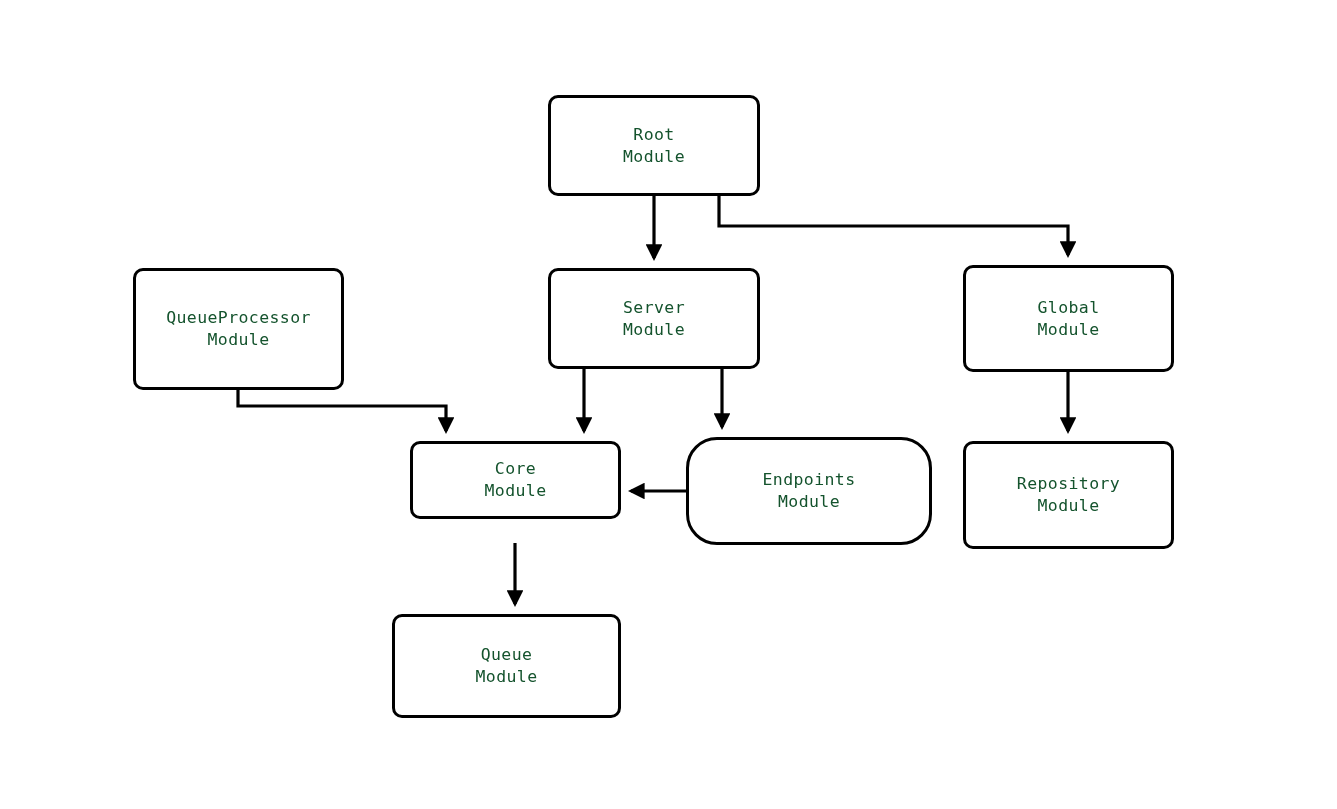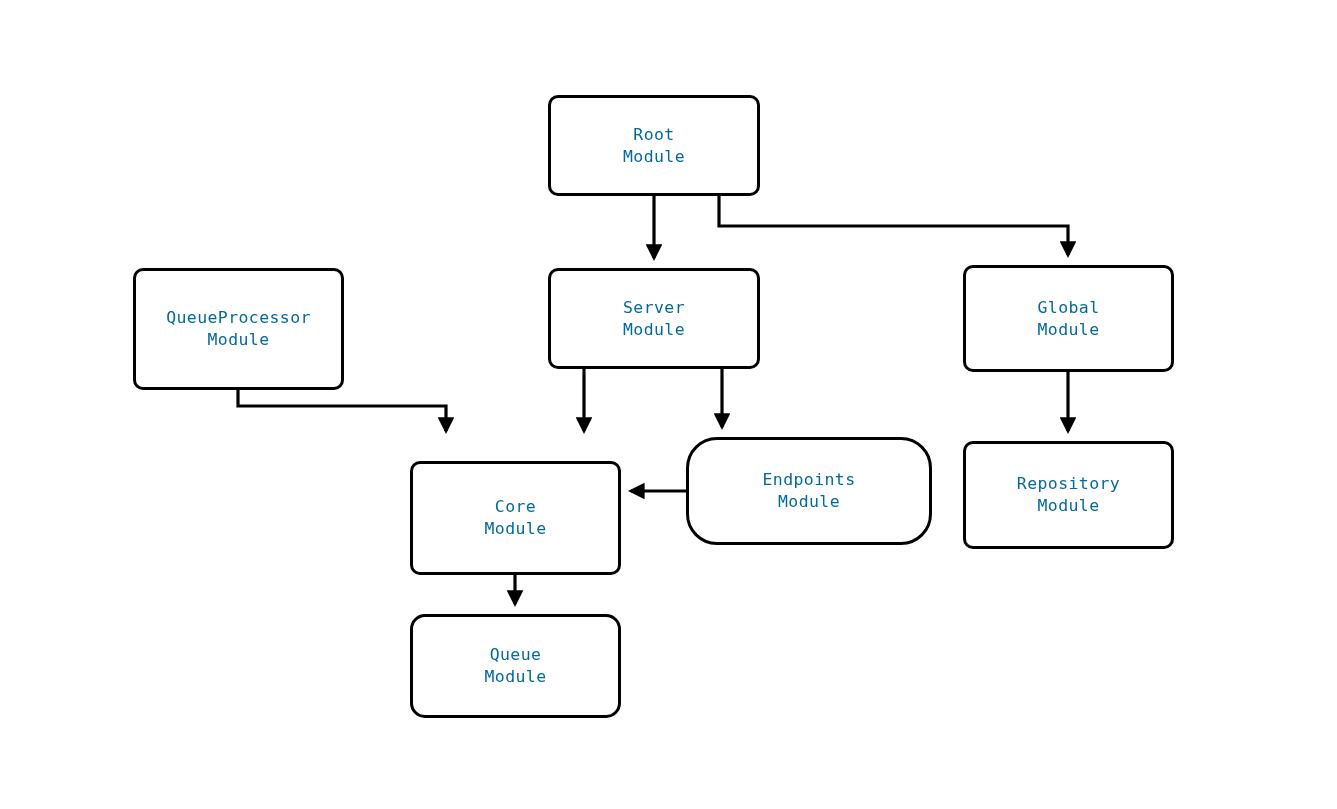--- a/index.html
+++ b/index.html
@@ -25,21 +25,21 @@
   .node {
     position: absolute;
     box-sizing: border-box;
     border: 3px solid #000000;
     border-radius: 10px;
     background: #ffffff;
     display: flex;
     flex-direction: column;
     align-items: center;
     justify-content: center;
-    color: #0369a1;
+    color: #14532d;
     font-family: "DejaVu Sans Mono", monospace;
     font-size: 16.5px;
     line-height: 22px;
     letter-spacing: 0.4px;
     z-index: 2;
   }
   .node-line {
     display: block;
     white-space: pre;
   }
@@ -102,33 +102,33 @@
   <div class="node" style="left:548px; top:268px; width:212px; height:101px;">
     <span class="node-line">Server</span>
     <span class="node-line">Module</span>
   </div>
 
   <div class="node" style="left:963px; top:265px; width:211px; height:107px;align-items:center;">
     <span class="node-line">Global</span>
     <span class="node-line">Module</span>
   </div>
 
-  <div class="node" style="left:410px; top:441px; width:211px; height:114px;margin-top:20px;">
+  <div class="node" style="left:410px; top:441px; width:211px; height:78px;">
     <span class="node-line">Core</span>
     <span class="node-line">Module</span>
   </div>
 
   <div class="node" style="left:686px; top:437px; width:246px; height:108px;border-radius:31px;">
     <span class="node-line">Endpoints</span>
     <span class="node-line">Module</span>
   </div>
 
   <div class="node" style="left:963px; top:441px; width:211px; height:108px;">
     <span class="node-line">Repository</span>
     <span class="node-line">Module</span>
   </div>
 
-  <div class="node" style="left:410px; top:614px; width:211px; height:104px;border-radius:15px;">
+  <div class="node" style="left:392px; top:614px; width:229px; height:104px;">
     <span class="node-line">Queue</span>
     <span class="node-line">Module</span>
   </div>
 
 </div>
 
 </body></html>

